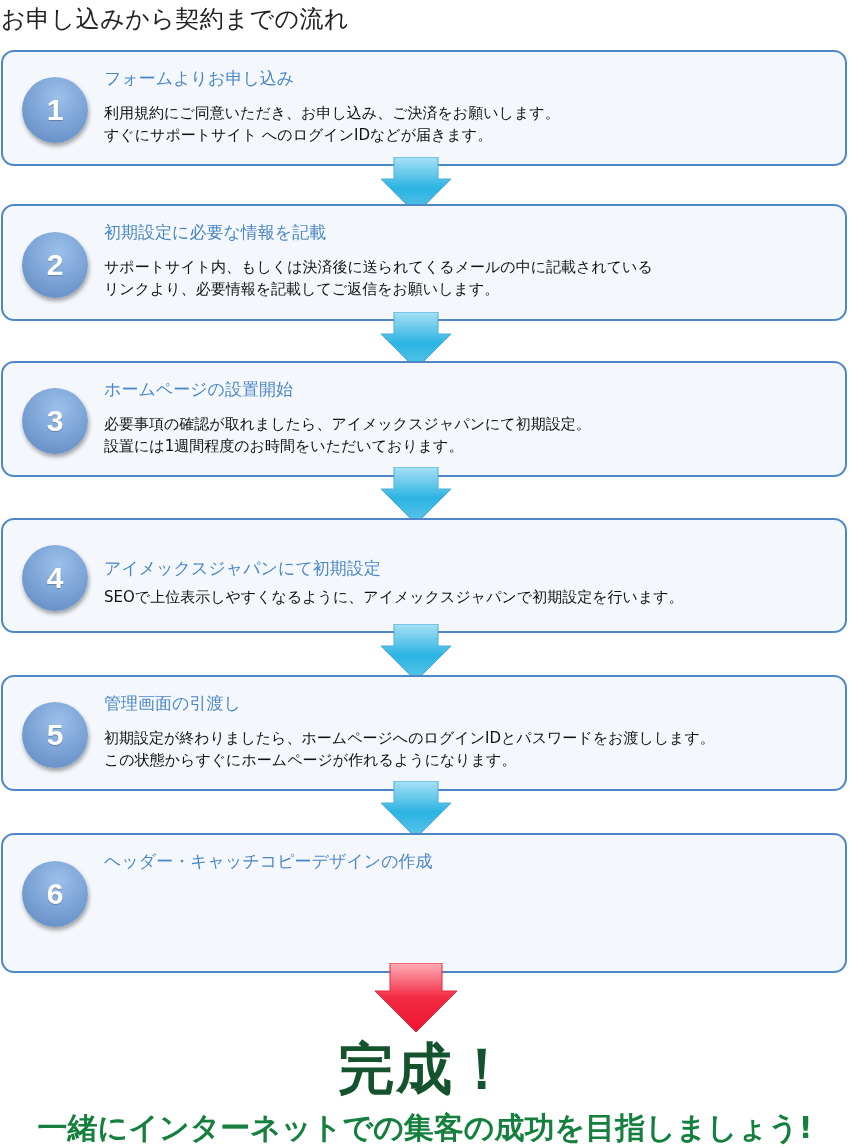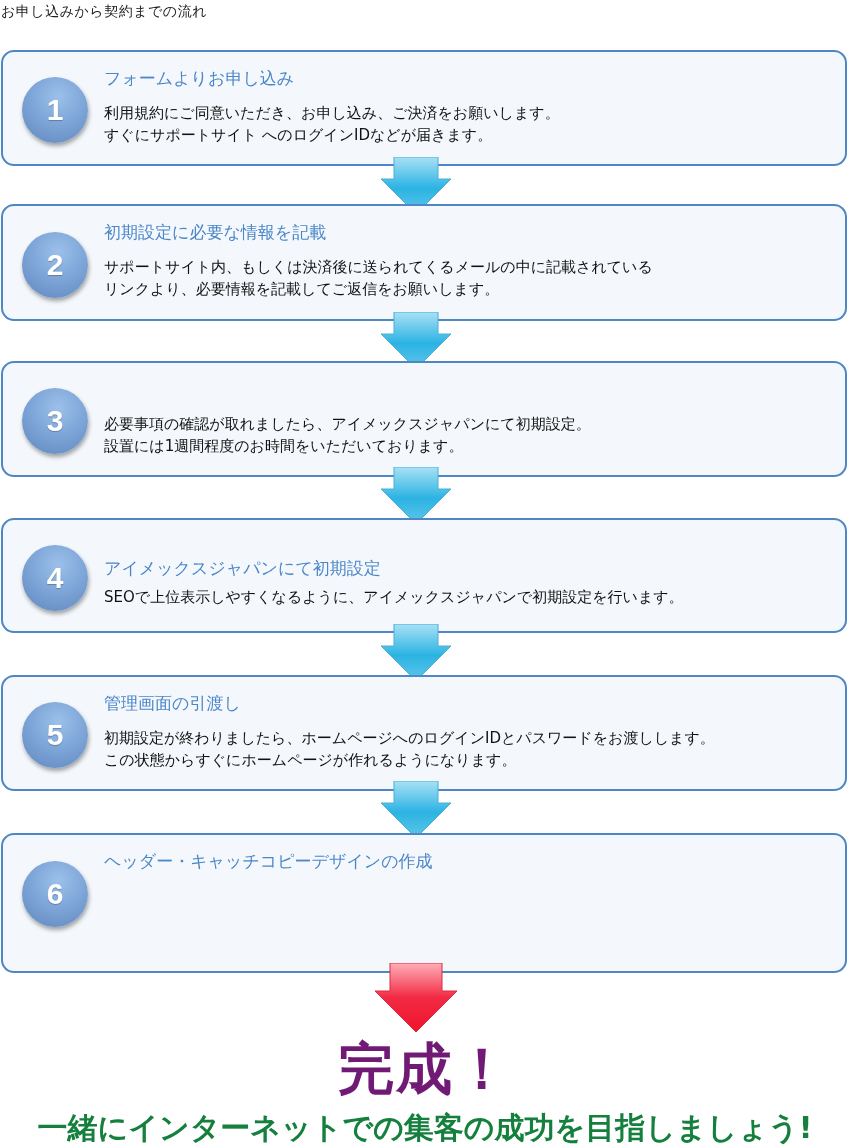--- a/index.html
+++ b/index.html
@@ -2,21 +2,21 @@
 <html><head>
 <meta charset="utf-8">
 <style>
   html, body { margin: 0; padding: 0; background: #ffffff; }
   body {
     width: 850px; height: 1147px; position: relative; overflow: hidden;
     font-family: "DejaVu Sans", "Liberation Sans", sans-serif;
   }
   .page-title {
     position: absolute; left: 1px; top: 3px;
-    font-size: 14px; color: #222; letter-spacing: 0.5px;
+    font-size: 24px; color: #222; letter-spacing: 0.5px;
   }
   .step {
     position: absolute; left: 1px; width: 846px;
     border: 2px solid #4f87c6; border-radius: 13px;
     background: #f4f8fc; box-sizing: border-box;
   }
   .num {
     position: absolute; left: 19px; width: 66px; height: 66px;
     border-radius: 50%;
     background: radial-gradient(circle at 55% 30%, #9cc0ea 0%, #7ea6d8 45%, #5f86bd 100%);
@@ -30,21 +30,21 @@
     position: absolute; left: 101px; top: 15px;
     font-size: 17px; color: #4a86c8; white-space: nowrap;
   }
   .step-body {
     position: absolute; left: 101px; top: 50px; right: 10px;
     font-size: 15px; line-height: 22px; color: #111; white-space: pre-line;
   }
   .arrow { position: absolute; left: 380px; width: 72px; height: 58px; }
   .complete {
     position: absolute; left: 0; width: 850px; top: 1032px; text-align: center;
-    font-size: 56px; font-weight: bold; color: #701a75;
+    font-size: 56px; font-weight: bold; color: #14532d;
     font-family: "DejaVu Sans", sans-serif; letter-spacing: 2px;
   }
   .slogan {
     position: absolute; left: 0; width: 850px; top: 1108px; text-align: center;
     font-size: 30px; font-weight: bold; color: #15803d;
     font-family: "DejaVu Sans", sans-serif;
   }
 </style>
 </head>
 <body>
@@ -83,20 +83,21 @@
   <div class="step-body">サポートサイト内、もしくは決済後に送られてくるメールの中に記載されている
 リンクより、必要情報を記載してご返信をお願いします。</div>
 </div>
 
 <svg class="arrow" style="top:312px;" viewBox="0 0 72 58">
   <polygon points="14,0 58,0 58,22 71,22 36,57 1,22 14,22" fill="url(#blueArrowGrad)" stroke="#4aaed6" stroke-width="1"></polygon>
 </svg>
 
 <div class="step" style="top:361px;height:116px;">
   <div class="num" style="top:25px;">3</div>
+  <div class="step-title">ホームページの設置開始</div>
   <div class="step-body">必要事項の確認が取れましたら、アイメックスジャパンにて初期設定。
 設置には1週間程度のお時間をいただいております。</div>
 </div>
 
 <svg class="arrow" style="top:467px;" viewBox="0 0 72 58">
   <polygon points="14,0 58,0 58,22 71,22 36,57 1,22 14,22" fill="url(#blueArrowGrad)" stroke="#4aaed6" stroke-width="1"></polygon>
 </svg>
 
 <div class="step" style="top:518px;height:115px;">
   <div class="num" style="top:25px;">4</div>

